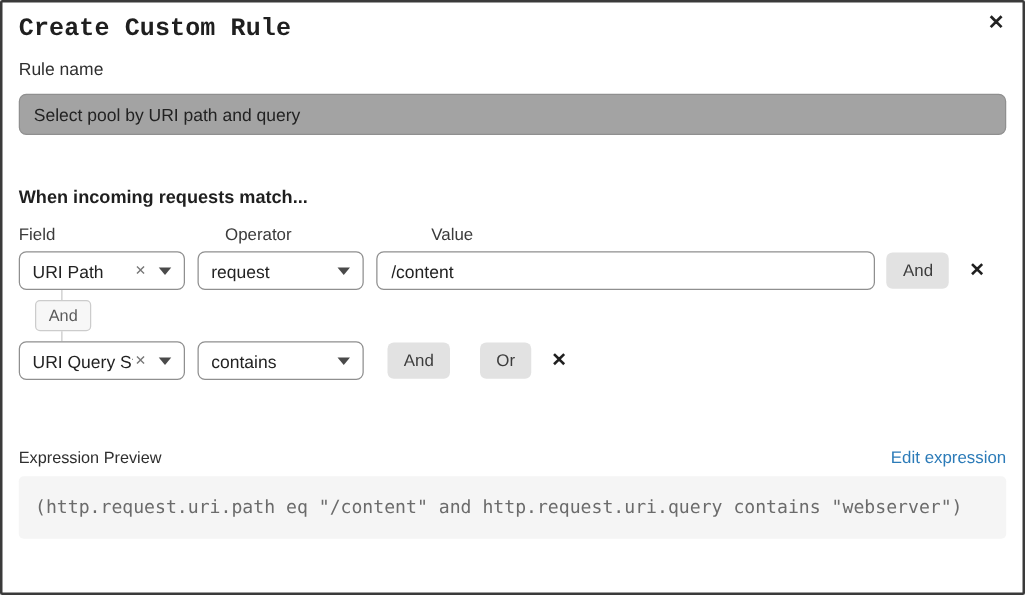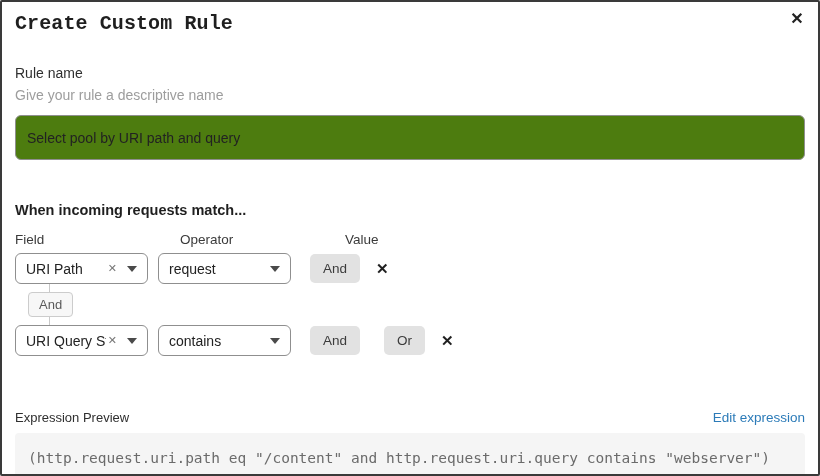--- a/index.html
+++ b/index.html
@@ -36,34 +36,34 @@
     font-size: 16px;
     font-weight: bold;
     color: #222;
     cursor: pointer;
     line-height: 22px;
     text-align: center;
     padding: 0;
   }
 
   
-  .section-rule-name { margin-top: 30px; }
+  .section-rule-name { margin-top: 12px; }
   .field-label { font-size: 14px; color: #2f2f2f; }
   .helper-text { margin-top: 6px; font-size: 14px; color: #9d9d9d; }
   .text-input {
     margin-top: 12px;
     width: 100%;
-    height: 45px;
+    height: 33px;
     border: 1px solid #8f8f8f;
     border-radius: 6px;
     padding: 0 11px;
     font-size: 14px;
     color: #222;
     font-family: "Liberation Sans", sans-serif;
-    background: #4d7c0f;
+    background: #a3a3a3;
     outline: none;
   }
 
   
   .section-match { margin-top: 42px; }
   .match-heading { font-size: 14.5px; font-weight: bold; color: #1f1f1f; }
 
   .cond-labels {
     display: flex;
     margin-top: 14px;
@@ -209,21 +209,20 @@
 <body>
 
 <div class="dialog">
   <button class="close-btn">✕</button>
 
   <div class="dialog-inner">
     <h1 class="dlg-title">Create Custom Rule</h1>
 
     <div class="section-rule-name">
       <div class="field-label">Rule name</div>
-      <div class="helper-text">Give your rule a descriptive name</div>
       <input class="text-input" type="text" value="Select pool by URI path and query" style="">
     </div>
 
     <div class="section-match">
       <div class="match-heading">When incoming requests match...</div>
 
       <div class="cond-labels">
         <div class="col-field-label">Field</div>
         <div class="col-op-label">Operator</div>
         <div class="col-value-label">Value</div>
@@ -232,20 +231,21 @@
       <div class="cond-row">
         <div class="select-box">
           <span class="select-text">URI Path</span>
           <span class="clear-x">✕</span>
           <span class="caret"></span>
         </div>
         <div class="select-box">
           <span class="select-text">request</span>
           <span class="caret op-caret"></span>
         </div>
+        <input class="value-input" type="text" value="/content" style="">
         <button class="join-btn">And</button>
         <button class="row-delete">✕</button>
       </div>
 
       <div class="connector">
         <div class="v-line"></div>
         <span class="connector-badge">And</span>
         <div class="v-line"></div>
       </div>
 

